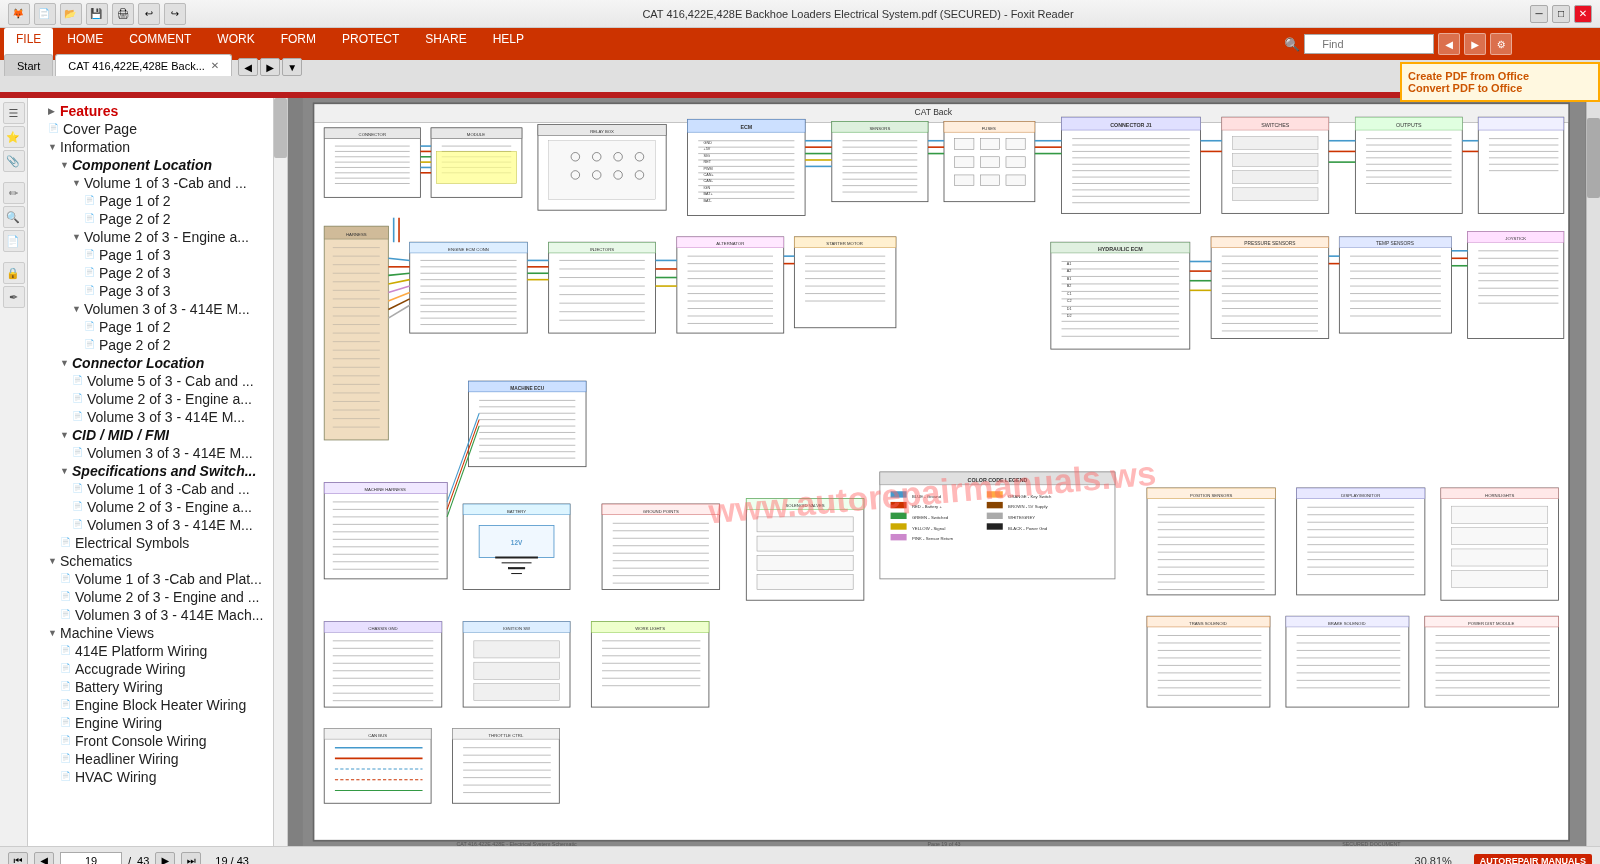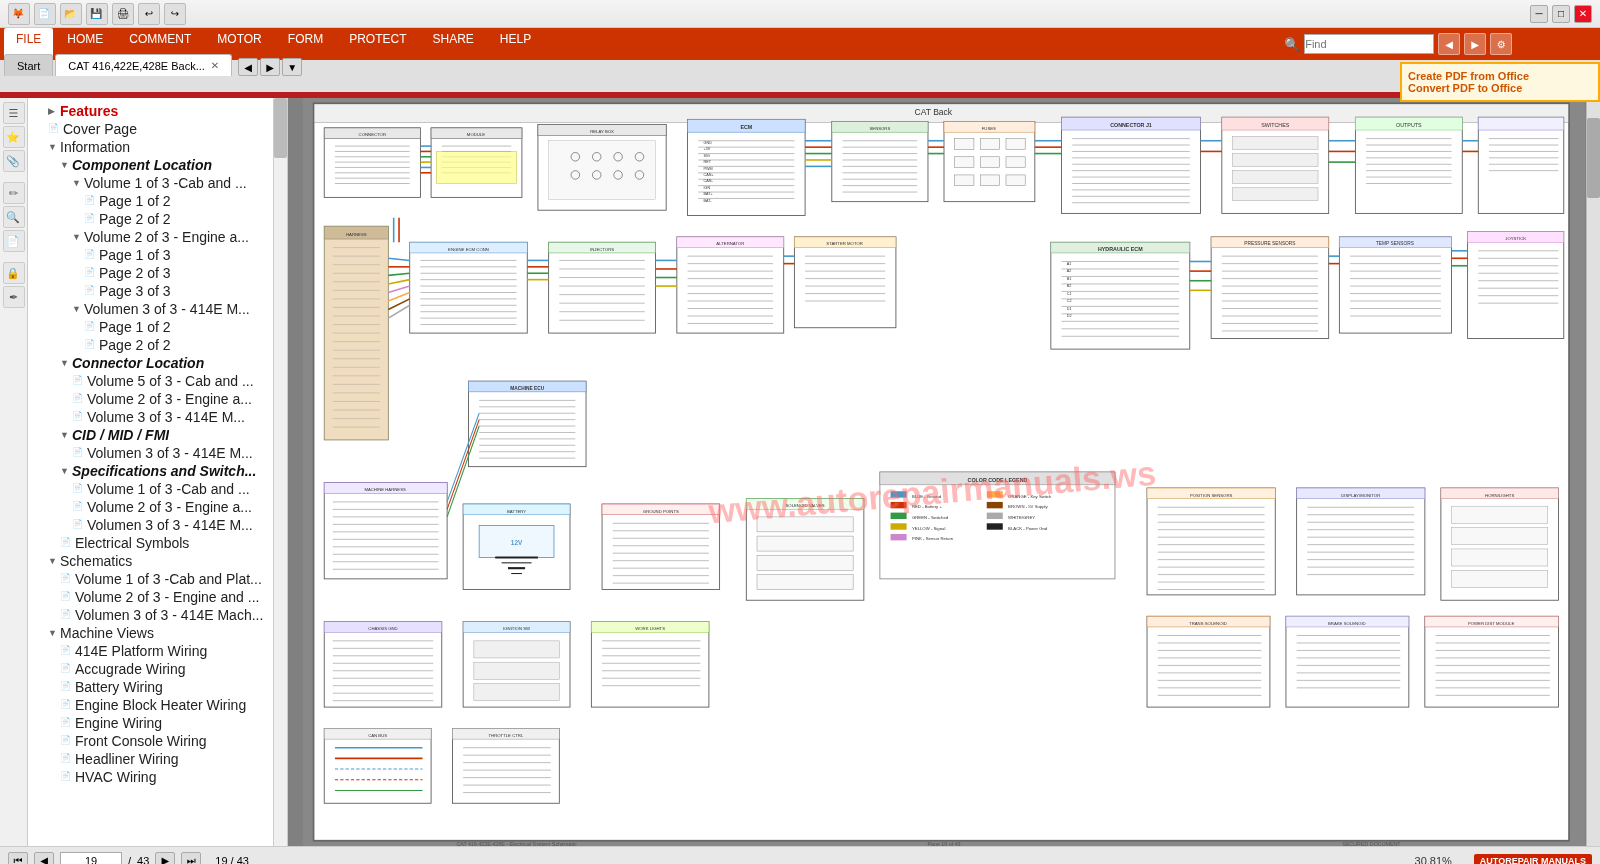--- a/index.html
+++ b/index.html
@@ -52,21 +52,21 @@
       display: flex;
       align-items: center;
       padding: 0 8px;
       gap: 4px;
       border-left: 1px solid #ccc;
     }
     #search-input {
       height: 22px;
       width: 140px;
       border: 1px solid #aaa;
-      padding: 0 0;
+      padding: 0 17px;
       font-size: 11px;
     }
 
     
     #tabs {
       height: 26px;
       background: #e0e0e0;
       display: flex;
       align-items: flex-end;
       padding: 16px 4px;
@@ -259,32 +259,33 @@
 <div id="titlebar">
   <div id="titlebar-left">
     <div class="toolbar-icon">🦊</div>
     <div class="toolbar-icon">📄</div>
     <div class="toolbar-icon">📂</div>
     <div class="toolbar-icon">💾</div>
     <div class="toolbar-icon">🖨</div>
     <div class="toolbar-icon">↩</div>
     <div class="toolbar-icon">↪</div>
   </div>
+  <div id="titlebar-center">CAT 416,422E,428E Backhoe Loaders Electrical System.pdf (SECURED) - Foxit Reader</div>
   <div id="titlebar-right">
     <div class="title-btn">─</div>
     <div class="title-btn">□</div>
     <div class="title-btn" style="background:#e81123; color:white;">✕</div>
   </div>
 </div>
 
 <div id="menubar">
   <div class="menu-item active">FILE</div>
   <div class="menu-item">HOME</div>
   <div class="menu-item">COMMENT</div>
-  <div class="menu-item">MOTOR</div>
+  <div class="menu-item">WORK</div>
   <div class="menu-item">FORM</div>
   <div class="menu-item">PROTECT</div>
   <div class="menu-item">SHARE</div>
   <div class="menu-item">HELP</div>
 
   <div id="searchbar" style="position:static; margin-left:auto; background:transparent; border:none; height:auto;">
     <span style="color:white; font-size:13px;">🔍</span>
     <input id="search-input" type="text" style="width: 130px; height: 20px; font-size: 11px;" placeholder="Find">
     <div class="toolbar-icon" style="background:rgba(255,255,255,0.3); color:white; border-color:rgba(255,255,255,0.4);">◀</div>
     <div class="toolbar-icon" style="background:rgba(255,255,255,0.3); color:white; border-color:rgba(255,255,255,0.4);">▶</div>

